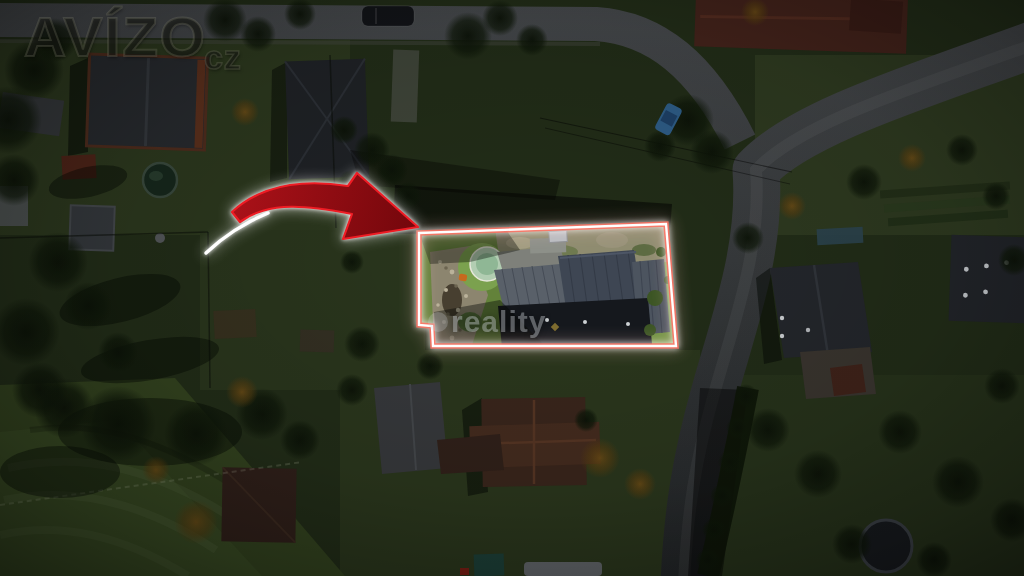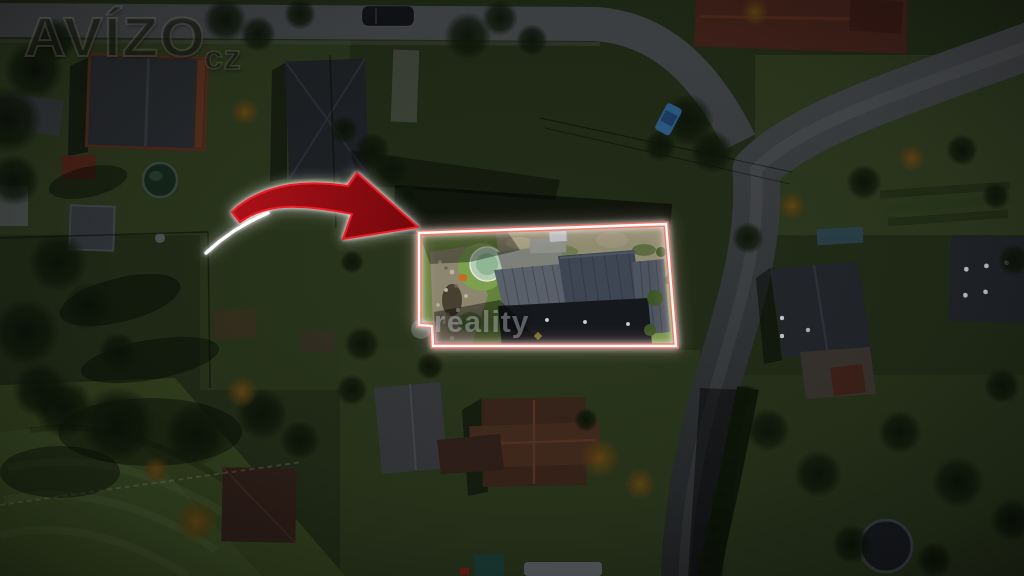--- a/index.html
+++ b/index.html
@@ -8,24 +8,24 @@
   #scene{position:absolute;left:0;top:0;}
   
   .brand{position:absolute;left:24px;top:8px;z-index:5;
          font-weight:800;font-size:58px;letter-spacing:2px;line-height:1;
          color:rgba(26,27,22,0.55);
          -webkit-text-stroke:2px rgba(150,150,128,0.22);
          text-shadow:1px 2px 3px rgba(0,0,0,0.35);
          transform:scaleY(0.96);user-select:none;}
   .brand .suffix{font-size:34px;-webkit-text-stroke:1.5px rgba(150,150,128,0.22);
          position:relative;top:13px;left:-3px;letter-spacing:1px;}
-  .agency{position:absolute;left:411px;top:305px;z-index:5;
+  .agency{position:absolute;left:428px;top:305px;z-index:5;
          font-weight:700;font-size:30px;letter-spacing:1px;
          color:rgba(210,214,220,0.40);text-shadow:0 0 6px rgba(0,0,0,0.35);
-         user-select:none;display:flex;align-items:flex-end;}
+         user-select:none;display:flex;align-items:center;}
   .agency-mark{display:inline-block;width:20px;height:20px;border-radius:50%;
          background:rgba(210,214,220,0.26);margin-right:3px;}
   .agency-accent{display:inline-block;width:6px;height:6px;margin-left:6px;margin-top:10px;
          background:rgba(212,176,62,0.55);transform:rotate(45deg);}
   
   .outline-outer{fill:none;stroke:var(--plot-outline-outer,#ff6f5f);stroke-width:5.5;opacity:.85;}
   .outline-inner{fill:none;stroke:var(--plot-outline-inner,#ffffff);stroke-width:2.4;}
   .glow-outline{filter:drop-shadow(0 0 3px rgba(255,255,255,.9)) drop-shadow(0 0 8px rgba(255,205,195,.45));}
   .glow-arrow{filter:drop-shadow(0 0 2px rgba(255,255,255,.95)) drop-shadow(0 0 7px rgba(255,255,255,.6));}
   .arrow-body{fill:url(#arrowGrad);stroke:var(--arrow-stroke,#ee1c24);stroke-width:2.2;stroke-linejoin:round;}

